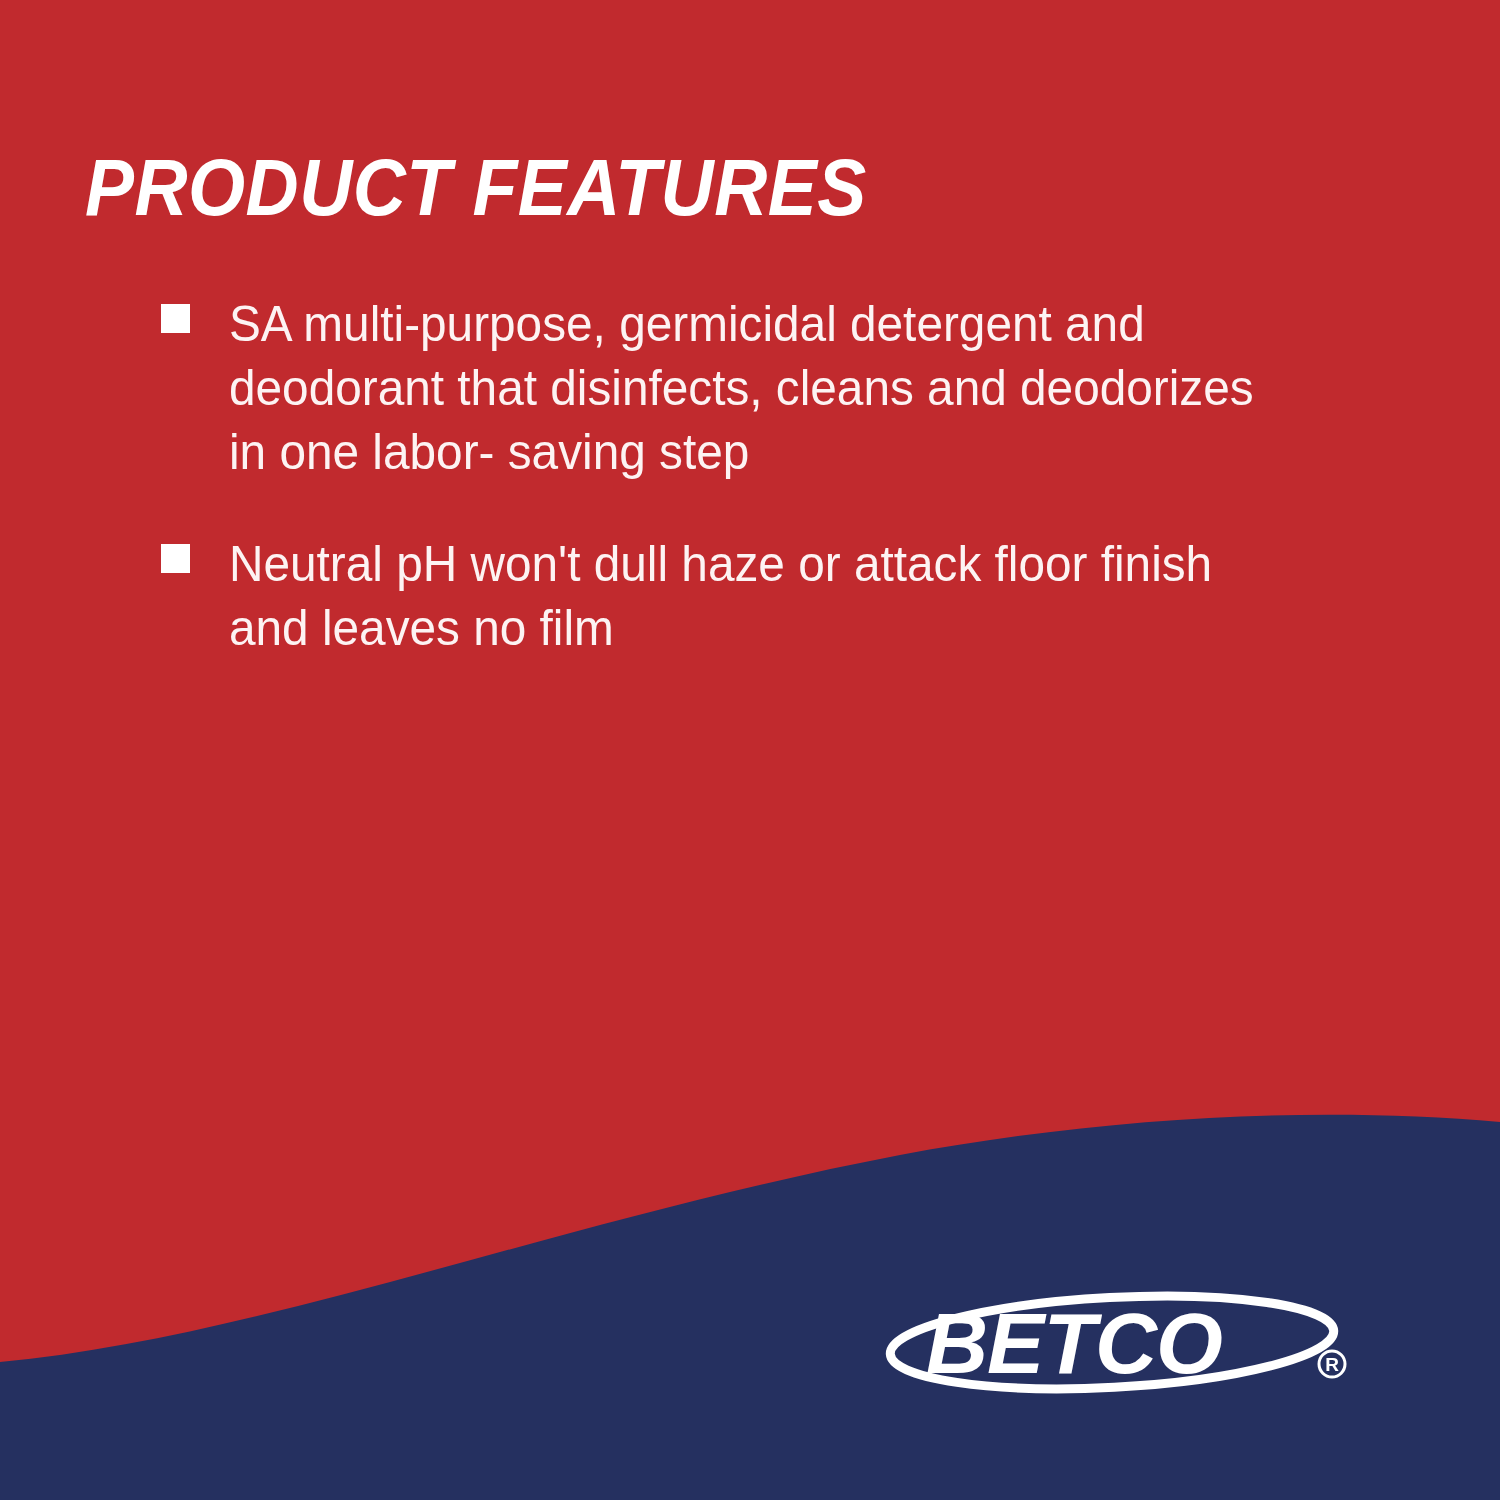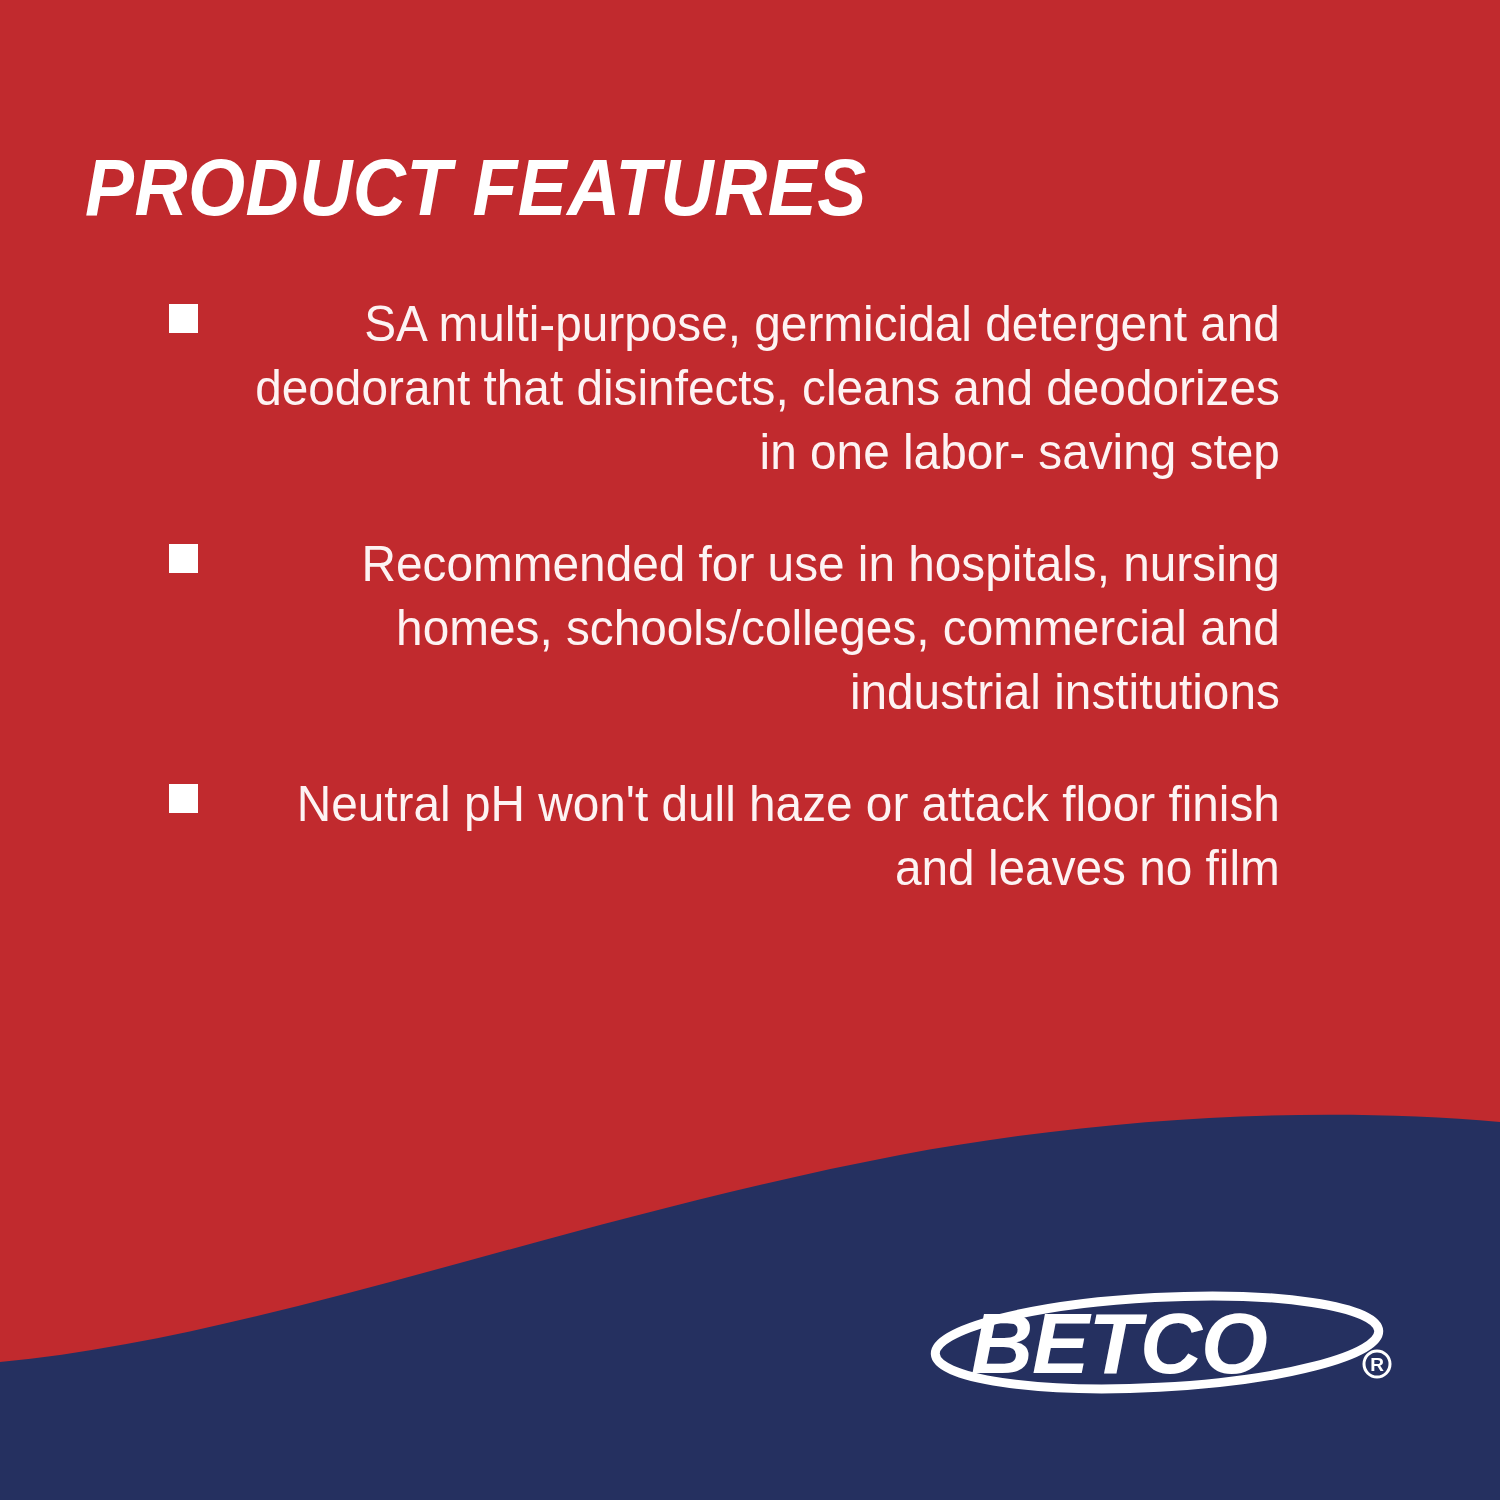--- a/index.html
+++ b/index.html
@@ -45,24 +45,23 @@
     font-style: italic;
     letter-spacing: 0.5px;
     transform: scaleX(0.93);
     transform-origin: left top;
     white-space: nowrap;
   }
 
   
   .features {
     position: absolute;
-    left: 169px;
+    left: 161px;
     top: 292px;
     width: 1160px;
-    text-align: right;
   }
   .feature-item {
     position: relative;
     display: block;
     padding-left: 68px;
     margin-bottom: 48px;
   }
   .feature-item:last-child { margin-bottom: 0; margin-top: 20px; }
 
   .bullet-square {
@@ -80,21 +79,21 @@
     font-weight: normal;
     letter-spacing: 0px;
     display: block;
     transform: scaleX(0.955);
     transform-origin: left top;
   }
 
   
   .betco-logo {
     position: absolute;
-    left: 925px;
+    left: 880px;
     top: 1285px;
     width: 480px;
     height: 115px;
   }
   .betco-logo svg { display: block; width: 480px; height: 115px; }
   .logo-wordmark {
     fill: #ffffff;
     font-family: "Liberation Sans", sans-serif;
     font-size: 86px;
     font-weight: bold;
@@ -123,24 +122,20 @@
 
   <div class="page-title">PRODUCT FEATURES</div>
 
   <div class="features">
 
     <div class="feature-item">
       <span class="bullet-square"></span>
       <span class="feature-text">SA multi-purpose, germicidal detergent and deodorant that disinfects, cleans and deodorizes in one labor- saving step</span>
     </div>
 
-    <div class="feature-item">
-      <span class="bullet-square"></span>
-      <span class="feature-text">Recommended for use in hospitals, nursing homes, schools/colleges, commercial and industrial institutions</span>
-    </div>
 
 
     <div class="feature-item">
       <span class="bullet-square"></span>
       <span class="feature-text">Neutral pH won't dull haze or attack floor finish and leaves no film</span>
     </div>
 
   </div>
 
   <div class="betco-logo">

